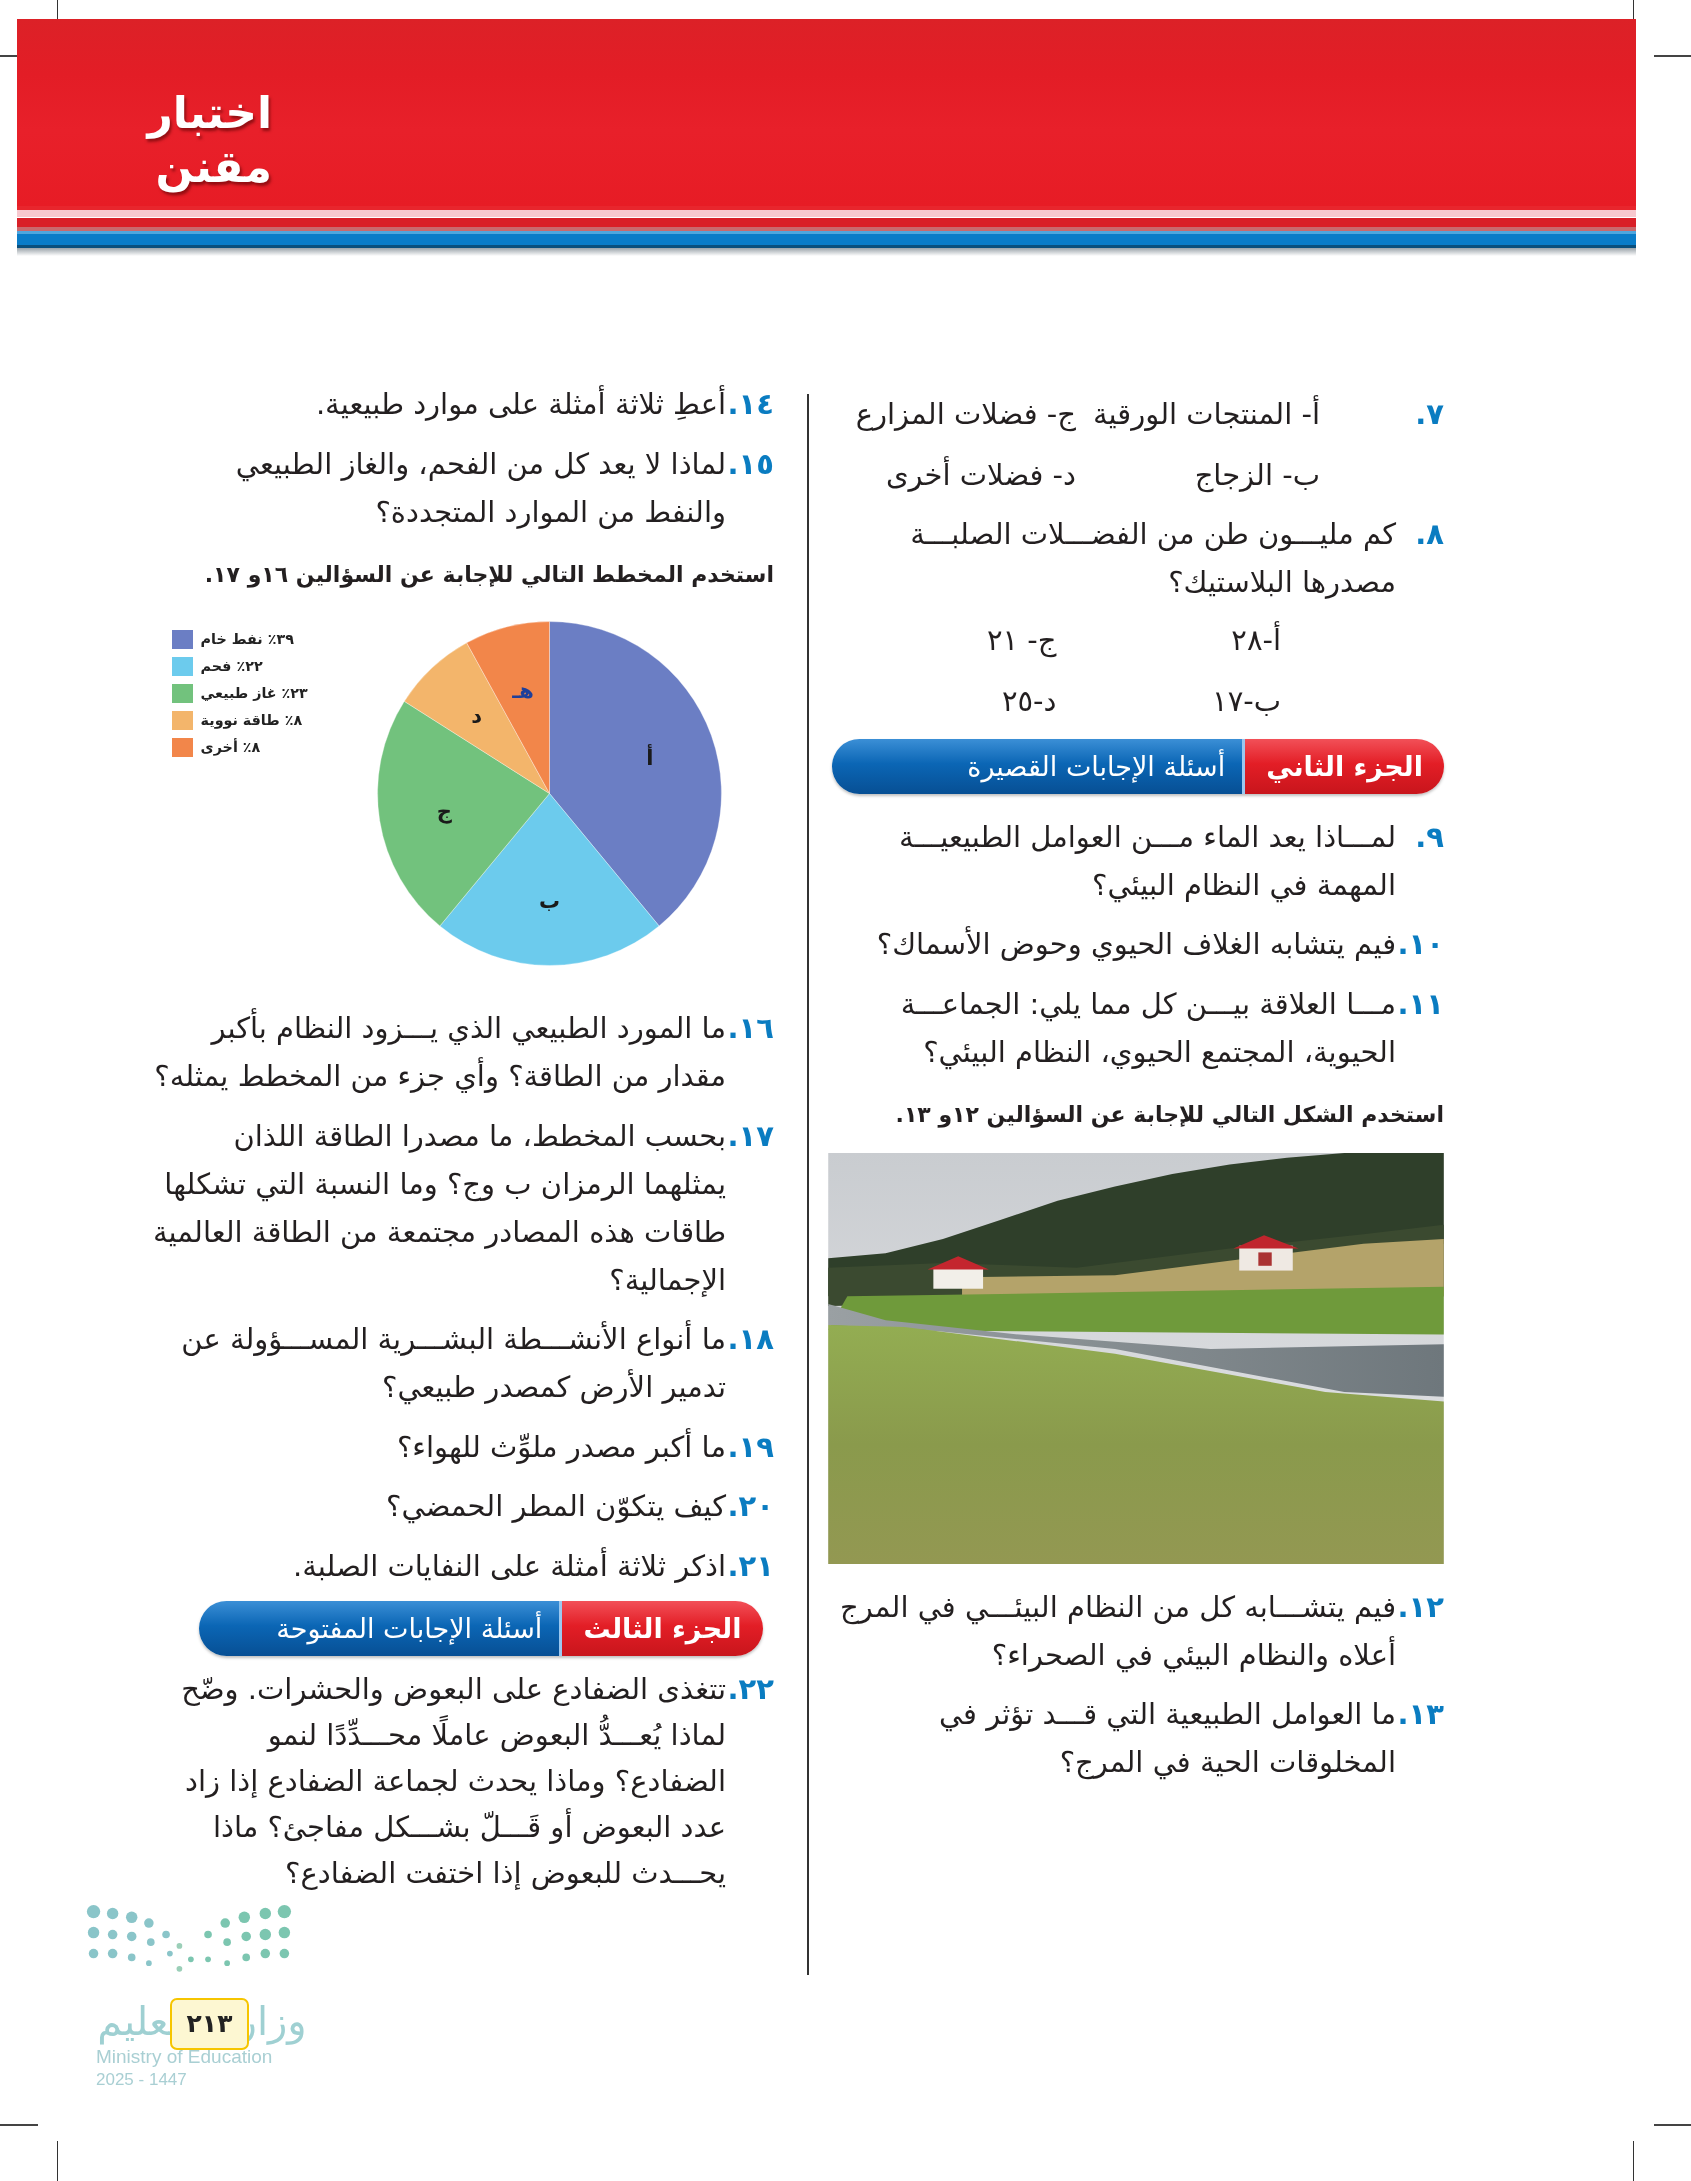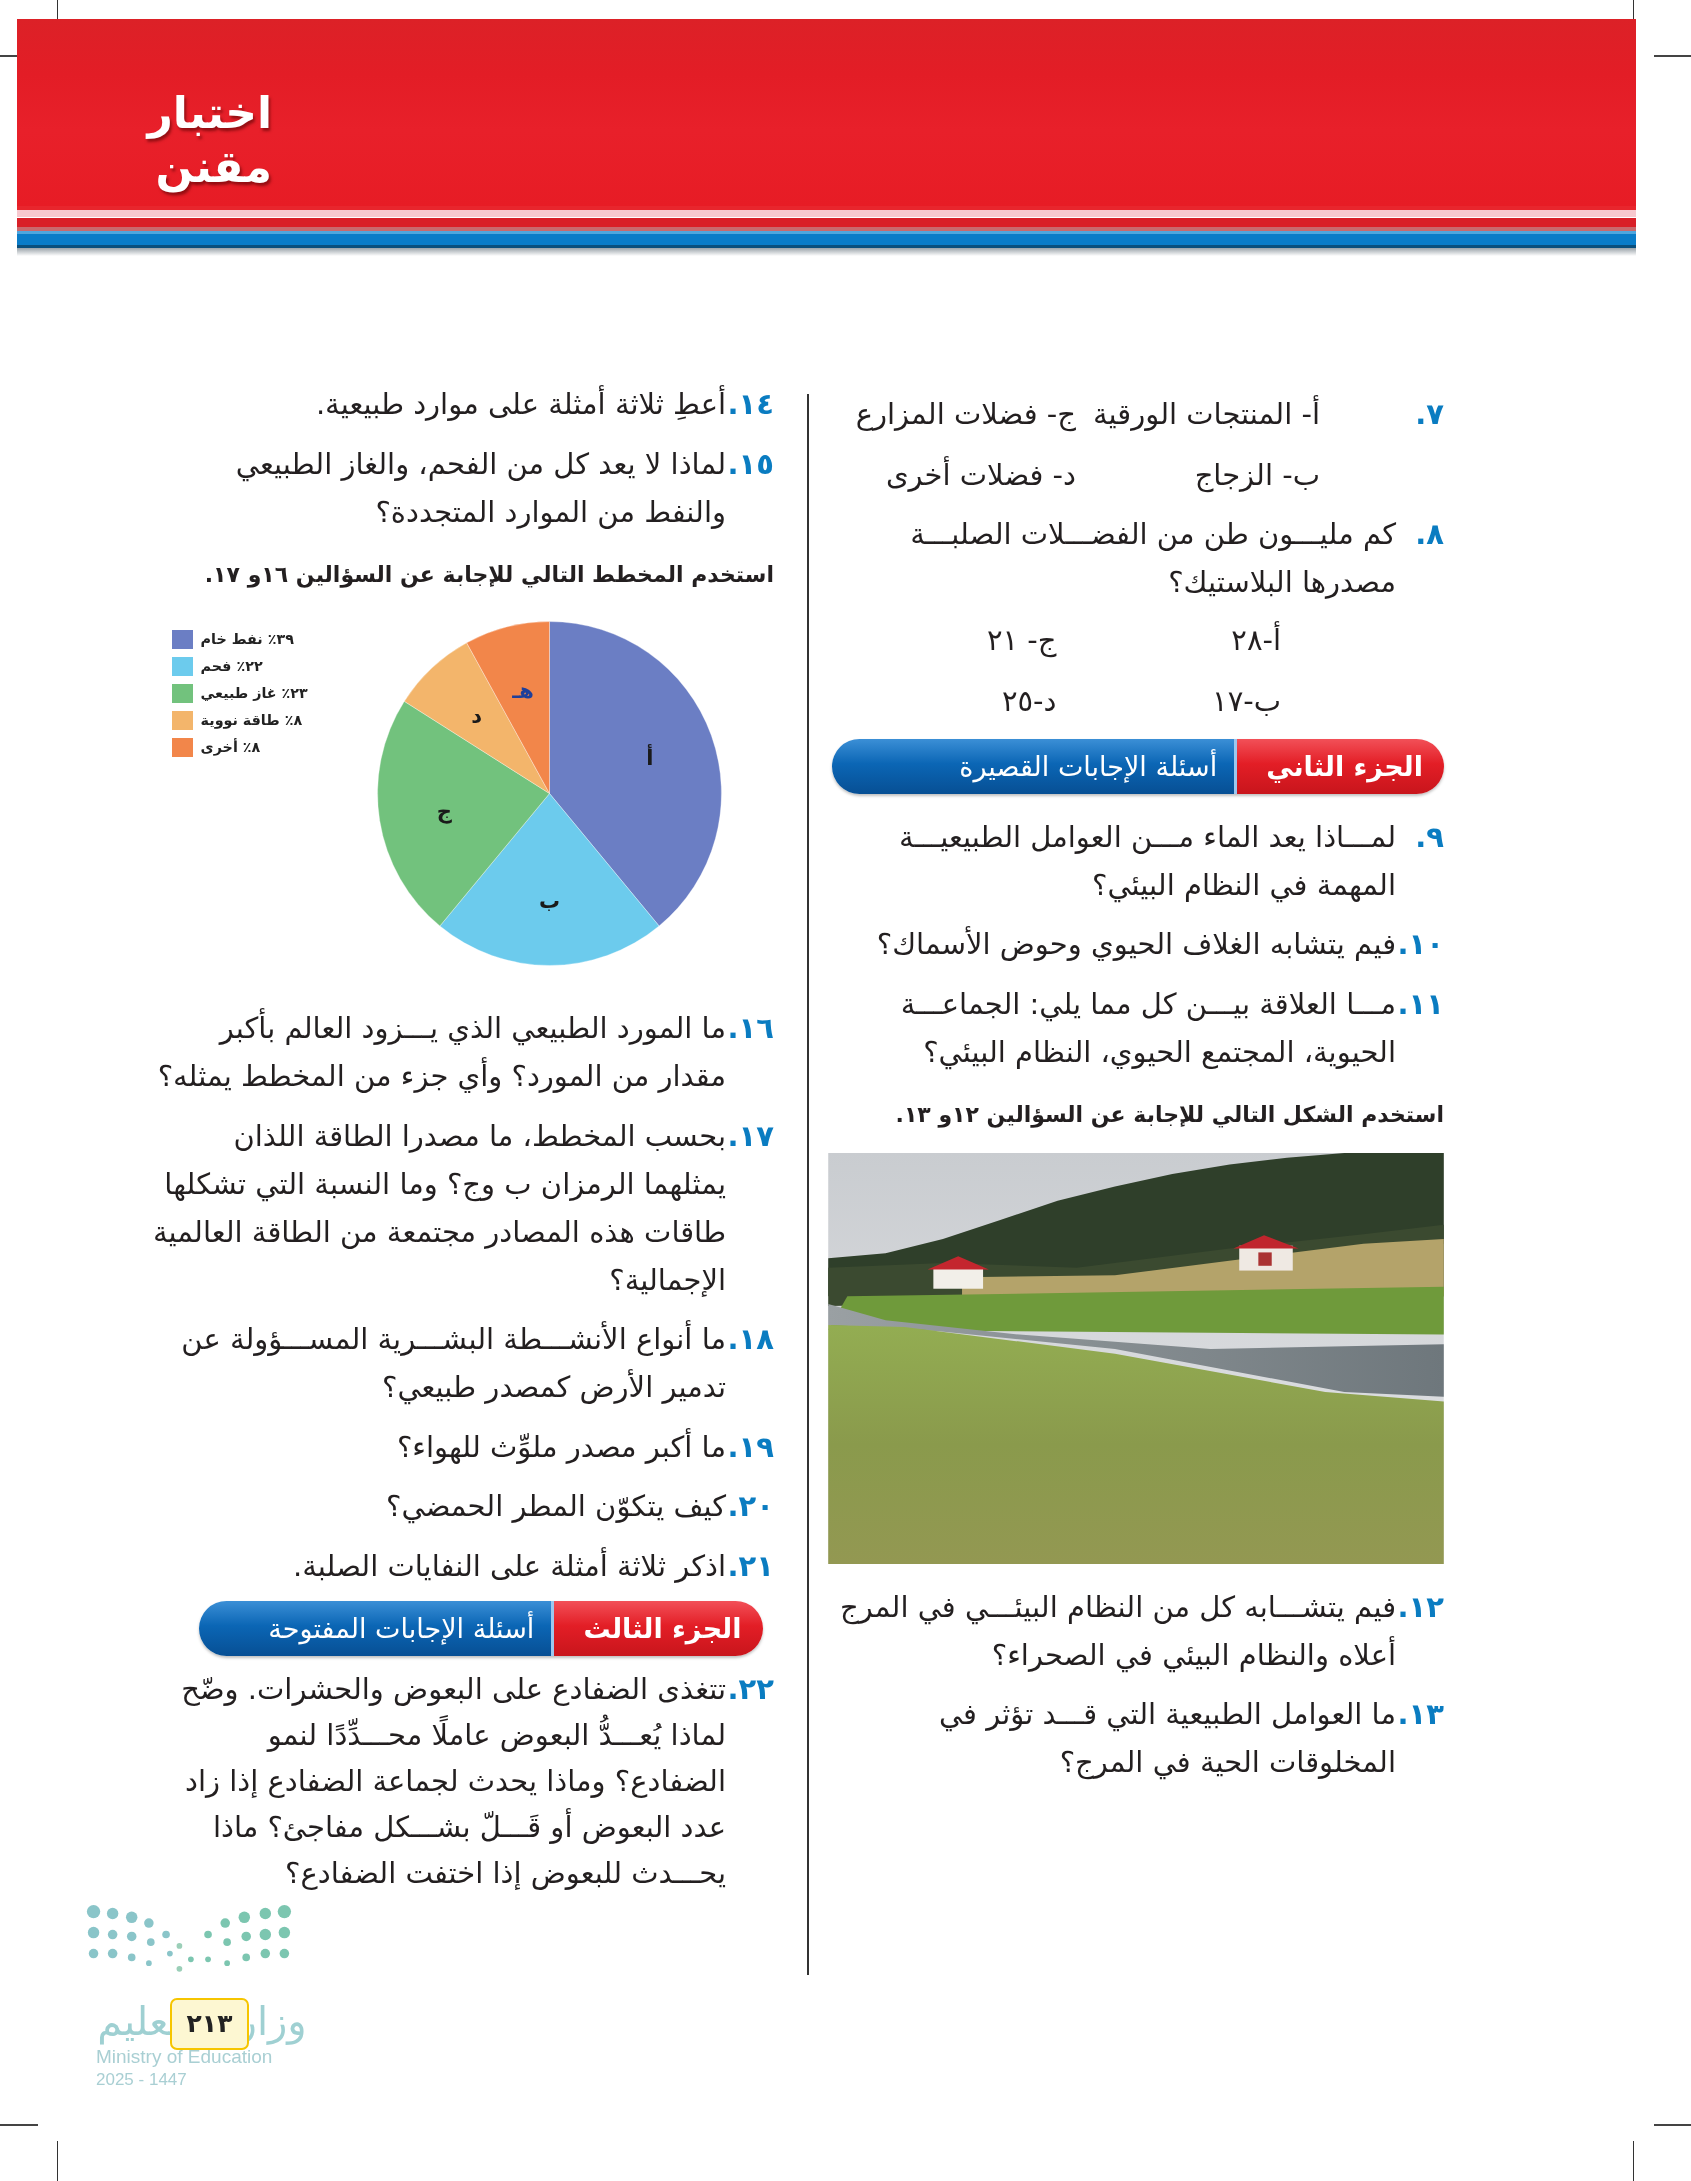--- a/index.html
+++ b/index.html
@@ -45,21 +45,21 @@
 
     
     .pill {
       position: relative; height: 55px; border-radius: 28px; overflow: hidden;
       display: flex; flex-direction: row; direction: rtl;
       box-shadow: 0 1.9px 2.9px rgba(0,0,0,0.25);
     }
     .pill-part {
       background: linear-gradient(180deg, #f25058 0%, #e31e26 45%, #c8151c 100%);
       color: #fff; font-weight: bold; font-size: 27px; line-height: 55px;
-      padding: 0 21px 0 29px; white-space: nowrap;
+      padding: 0 21px 0 21px; white-space: nowrap;
     }
     .pill-title {
       flex: 1; background: linear-gradient(180deg, #3b8fd6 0%, #0b66b5 45%, #074f94 100%);
       color: #fff; font-weight: normal; font-size: 27px; line-height: 55px;
       padding: 0 17px 0 0; white-space: nowrap; border-right: 3.8px solid #9cc8ef;
     }
 
     .divider { position: absolute; left: 807px; top: 394px; width: 1.9px; height: 1581px; background: #333; }
 
     
@@ -251,21 +251,21 @@
           <text x="6.83352913924223e-15" y="119.6" fill="#1a1a1a">ب</text>
           <text x="-110.22601881041736" y="25.458086298489825" fill="#1a1a1a">ج</text>
           <text x="-76.39545702164172" y="-73.35289882022947" fill="#1a1a1a">د</text>
           <text x="-27.75379140759785" y="-100.0938807819552" fill="#1f3f9a">هـ</text>
         </g>
     </svg>
   </div>
 
   <div class="q">
     <span class="q-num">١٦.</span>
-    <span class="q-text">ما المورد الطبيعي الذي يـــزود العالم بأكبر مقدار من المورد؟ وأي جزء من المخطط يمثله؟</span>
+    <span class="q-text">ما المورد الطبيعي الذي يـــزود النظام بأكبر مقدار من الطاقة؟ وأي جزء من المخطط يمثله؟</span>
   </div>
   <div class="q">
     <span class="q-num">١٧.</span>
     <span class="q-text">بحسب المخطط، ما مصدرا الطاقة اللذان يمثلهما الرمزان ب وج؟ وما النسبة التي تشكلها طاقات هذه المصادر مجتمعة من الطاقة العالمية الإجمالية؟</span>
   </div>
   <div class="q">
     <span class="q-num">١٨.</span>
     <span class="q-text">ما أنواع الأنشـــطة البشـــرية المســـؤولة عن تدمير الأرض كمصدر طبيعي؟</span>
   </div>
   <div class="q">

